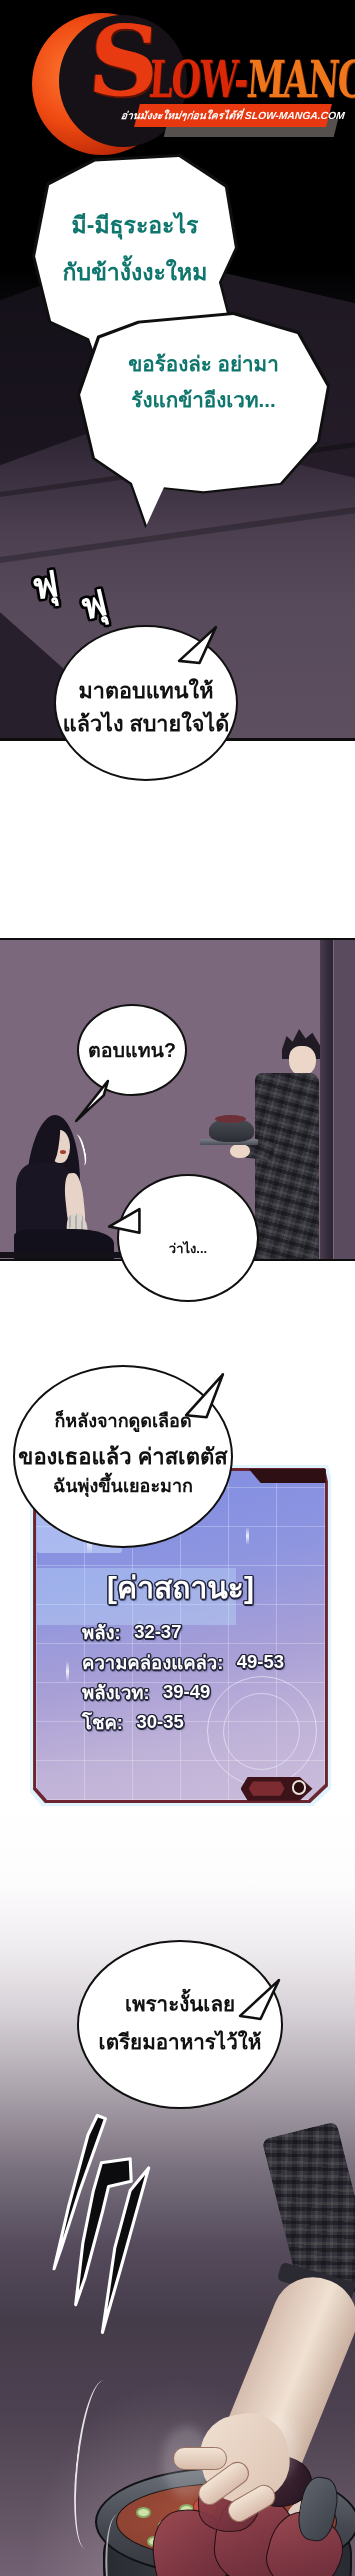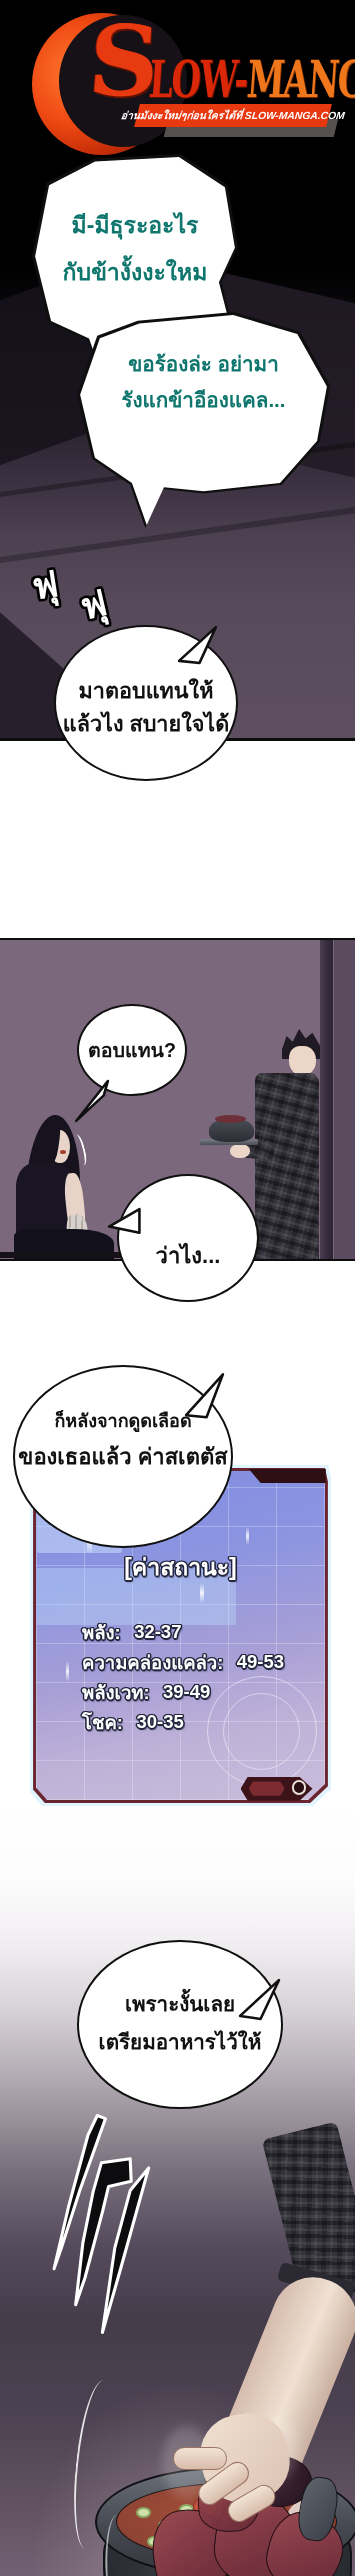--- a/index.html
+++ b/index.html
@@ -53,21 +53,21 @@
   .ebubble{position:absolute;background:#fff;border:2.6px solid #101010;border-radius:50%;z-index:20;}
   .ebubble .bline{position:absolute;width:100%;text-align:center;font-weight:bold;color:#111;}
   .tail{position:absolute;z-index:21;}
   #bubble3{left:54px;top:625px;width:180px;height:152px;}
   #bubble3 .l1{top:30%;font-size:21.6px;}
   #bubble3 .l2{top:52%;font-size:21.6px;}
   #bubble4{left:77px;top:1004px;width:106px;height:88px;}
   #bubble4 .l1{top:32%;font-size:19.6px;}
   #bubble5{left:117px;top:1174px;width:138px;height:124px;}
   #bubble5 .l1{top:26%;font-size:19.6px;}
-  #bubble5 .l2{top:50%;font-size:22px;}
+  #bubble5 .l2{top:50%;font-size:13px;}
   #bubble6{left:13px;top:1365px;width:216px;height:179px;}
   #bubble6 .l1{top:22%;font-size:18px;}
   #bubble6 .l2{top:40%;font-size:22px;}
   #bubble6 .l3{top:58%;font-size:18px;}
   #bubble7{left:77px;top:1940px;width:202px;height:165px;}
   #bubble7 .l1{top:27%;font-size:20.6px;}
   #bubble7 .l2{top:50%;font-size:20.6px;}
 
   
   .sfx-white{color:#fff;font-weight:bold;
@@ -108,21 +108,21 @@
   .holo .ring2{position:absolute;right:31px;bottom:36px;width:75px;height:75px;border:1.5px solid rgba(245,252,255,.5);border-radius:50%;}
   .holo .hex{position:absolute;right:18.5px;bottom:5.2px;width:72px;height:24px;background:#3c1318;
     clip-path:polygon(10% 0,82% 0,100% 50%,82% 100%,10% 100%,0 50%);z-index:4;}
   .holo .hex-in{position:absolute;left:8.2px;top:4.6px;width:36px;height:14.4px;background:#7c2c30;
     clip-path:polygon(12% 0,88% 0,100% 50%,88% 100%,12% 100%,0 50%);}
   .holo .hex-ring{position:absolute;right:25px;bottom:11.3px;width:10.3px;height:10.3px;border:2.1px solid #e9e2da;border-radius:50%;background:#2a0d10;z-index:5;}
   .streak{position:absolute;background:linear-gradient(180deg,rgba(255,255,255,0),#fff 50%,rgba(255,255,255,0));opacity:.85;border-radius:1.5px;}
   .holo-text{position:absolute;width:100%;text-align:center;font-weight:bold;color:#fff;z-index:6;
     text-shadow:-1px -1px 0 #23263c,1px -1px 0 #23263c,-1px 1px 0 #23263c,1px 1px 0 #23263c,0 1.5px 0 #23263c,1.5px 0 0 #23263c,-1.5px 0 0 #23263c,0 -1.5px 0 #23263c,1.5px 2.1px 1.5px rgba(20,20,45,.55);}
   #statusWin{left:30px;top:1465px;width:301px;height:341px;}
-  #statusWin .header{top:84px;font-size:23px;}
+  #statusWin .header{top:99px;font-size:30px;}
   #statusStats{position:absolute;left:36px;top:152px;z-index:6;margin-left:16px;}
   .stat-row{height:30px;display:flex;align-items:center;font-weight:bold;font-size:18.5px;color:#fff;
     text-shadow:-1px -1px 0 #23263c,1px -1px 0 #23263c,-1px 1px 0 #23263c,1px 1px 0 #23263c,0 1.5px 0 #23263c,1.5px 0 0 #23263c,-1.5px 0 0 #23263c,0 -1.5px 0 #23263c,1.5px 2.1px 1.5px rgba(20,20,45,.55);}
   .stat-row .val{margin-left:13.4px;}
 
   
   #scene3{left:0;top:1806px;width:355px;height:1098px;overflow:hidden;z-index:1;
     background:linear-gradient(180deg,#ffffff 0%,#fdfcfd 7%,#efecef 13%,#d5d0d5 19%,#aaa2ab 26%,#7a717e 33%,#554b5c 40%,#453c4a 47%,#4c4150 55%,#5f5160 63%,#776577 72%,#8f7a8a 80%,#9d8795 88%,#9a8492 100%);}
   #floorGlow{left:15.5px;top:556px;width:330px;height:392px;
     background:radial-gradient(ellipse at 50% 55%,rgba(240,220,230,.28) 0%,rgba(240,220,230,0) 65%);}
@@ -185,21 +185,21 @@
     <div class="shell"></div>
     <div class="fill"></div>
     <div class="bline l1">มี-มีธุระอะไร</div>
     <div class="bline l2">กับข้างั้งงะใหม</div>
   </div>
 
   <div id="bubble2" class="pbubble">
     <div class="shell"></div>
     <div class="fill"></div>
     <div class="bline l1">ขอร้องล่ะ อย่ามา</div>
-    <div class="bline l2">รังแกข้าอีองแคล...</div>
+    <div class="bline l2">รังแกข้าอีงเวท...</div>
   </div>
 
   <div id="sfxChuckle" class="abs">
     <span class="g1 sfx-white">ฟุ</span>
     <span class="g2 sfx-white">ฟุ</span>
   </div>
 
   <div id="bubble3" class="ebubble">
     <div class="bline l1">มาตอบแทนให้</div>
     <div class="bline l2">แล้วไง สบายใจได้</div>
@@ -246,20 +246,21 @@
   <div id="bubble5" class="ebubble">
     <div class="bline l2">ว่าไง...</div>
   </div>
   <svg class="tail abs" style="left:106px;top:1205px;z-index:21" width="36" height="36" viewBox="0 0 70 70">
     <polygon points="65,8 6,42 65,54" fill="#fff" stroke="#101010" stroke-width="5" stroke-linejoin="round"></polygon>
   </svg>
 
   <div id="bubble6" class="ebubble">
     <div class="bline l1">ก็หลังจากดูดเลือด</div>
     <div class="bline l2">ของเธอแล้ว ค่าสเตตัส</div>
+    <div class="bline l3">ฉันพุ่งขึ้นเยอะมาก</div>
   </div>
   <svg class="tail abs" style="left:181px;top:1370px;z-index:21" width="46" height="49" viewBox="0 0 90 95">
     <polygon points="10,88 82,8 50,92" fill="#fff" stroke="#101010" stroke-width="5" stroke-linejoin="round"></polygon>
   </svg>
 
   <div id="statusWin" class="holo">
     <div class="glow"></div>
     <div class="frame"></div>
     <div class="body"></div>
     <div class="corner-tr"></div>

